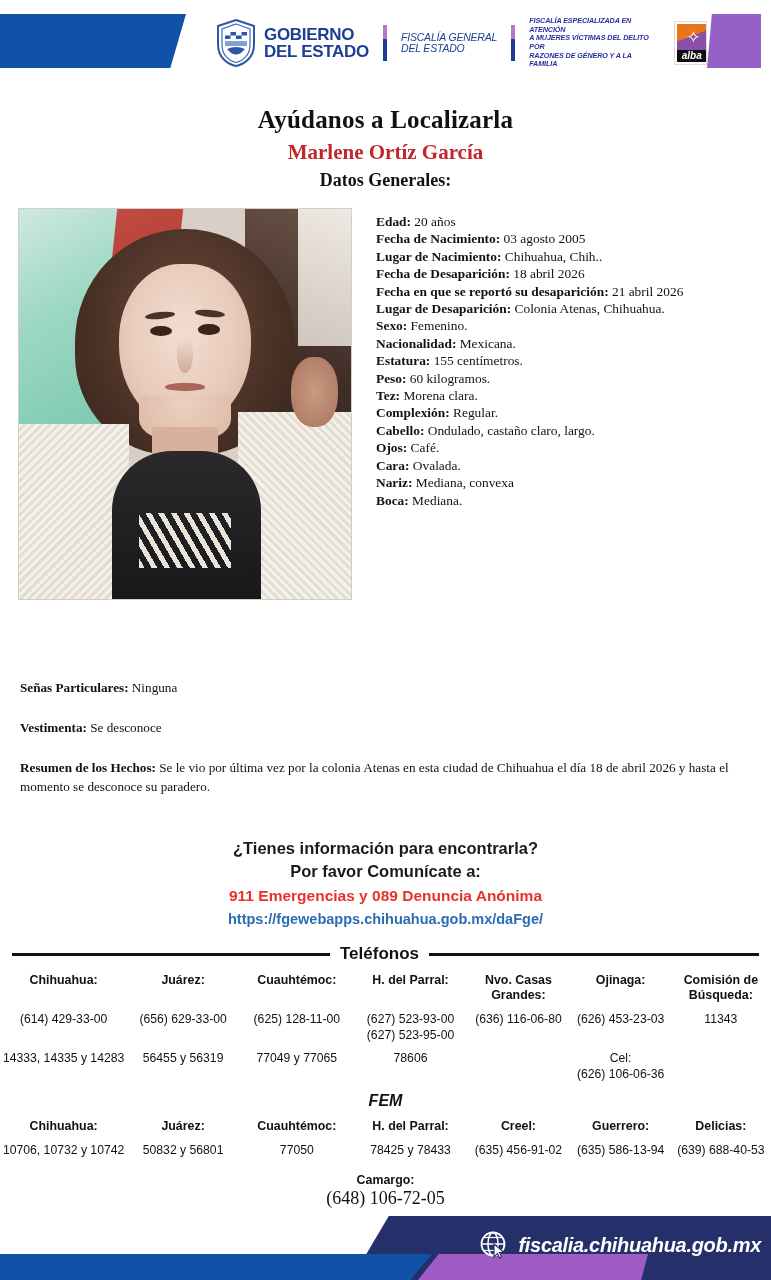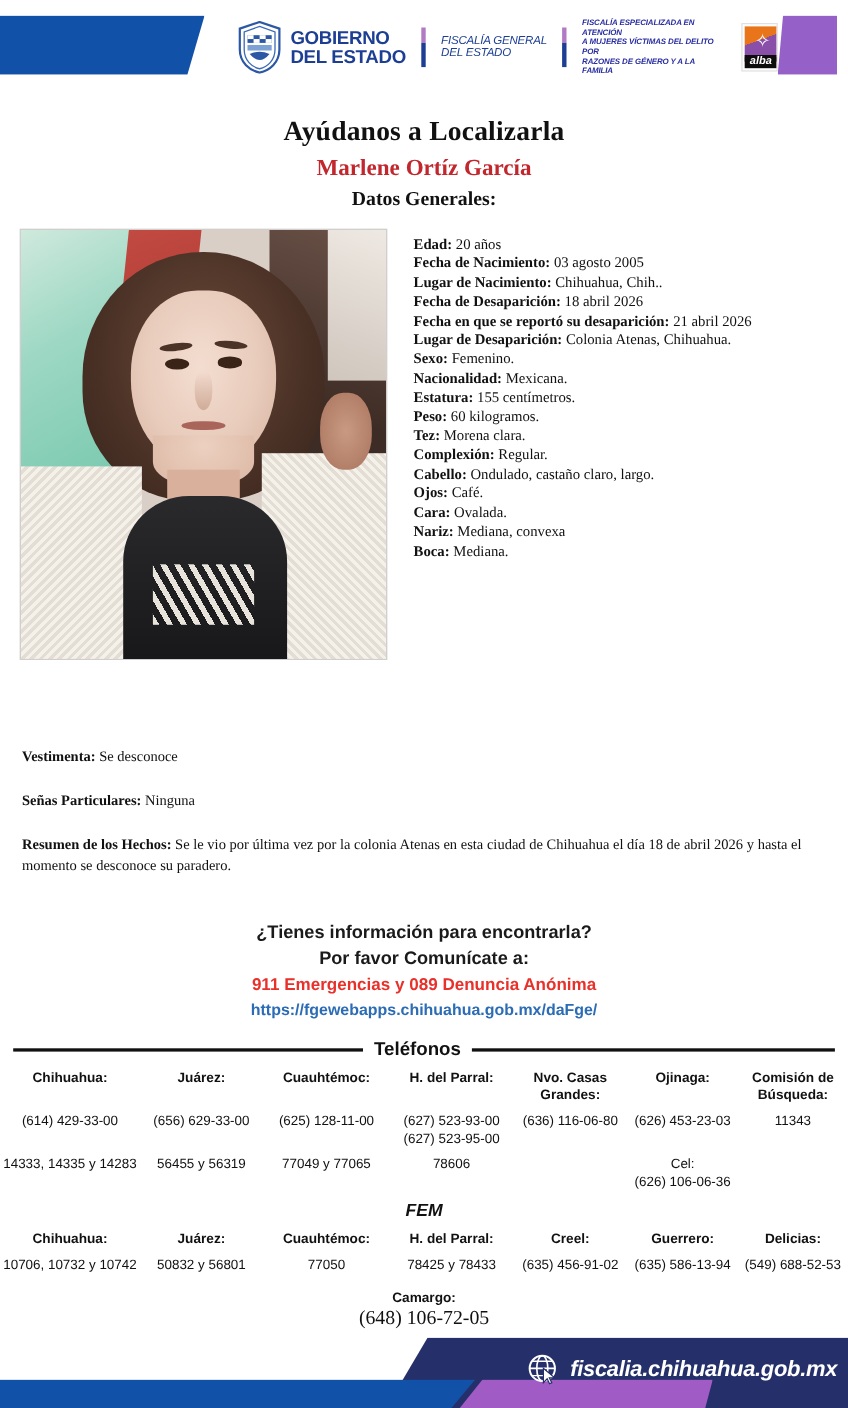--- a/index.html
+++ b/index.html
@@ -503,24 +503,24 @@
       <b>Nariz:</b><span> Mediana, convexa</span>
     </div>
     <div class="data-line">
       <b>Boca:</b><span> Mediana.</span>
     </div>
   </div>
 </div>
 
 <div class="notes">
   <div class="note">
-    <b>Vestimenta:</b><span> Se desconoce</span>
+    <b>Señas Particulares:</b><span> Ninguna</span>
   </div>
   <div class="note">
-    <b>Señas Particulares:</b><span> Ninguna</span>
+    <b>Vestimenta:</b><span> Se desconoce</span>
   </div>
   <div class="note">
     <b>Resumen de los Hechos:</b><span> Se le vio por última vez por la colonia Atenas en esta ciudad de Chihuahua el día 18 de abril 2026 y hasta el momento se desconoce su paradero.</span>
   </div>
 </div>
 
 <div class="cta">
   <div class="cta-1">¿Tienes información para encontrarla?</div>
   <div class="cta-2">Por favor Comunícate a:</div>
   <div class="cta-3">911 Emergencias y 089 Denuncia Anónima</div>
@@ -602,21 +602,21 @@
     </tr>
   </thead>
   <tbody>
     <tr>
       <td>10706, 10732 y 10742</td>
       <td>50832 y 56801</td>
       <td>77050</td>
       <td>78425 y 78433</td>
       <td>(635) 456-91-02</td>
       <td>(635) 586-13-94</td>
-      <td>(549) 688-52-53</td>
+      <td>(639) 688-40-53</td>
     </tr>
   </tbody>
 </table>
 
 <div class="camargo-block">
   <div class="camargo-label">Camargo:</div>
   <div class="camargo-num">(648) 106-72-05</div>
 </div>
 
 <div class="footer">

